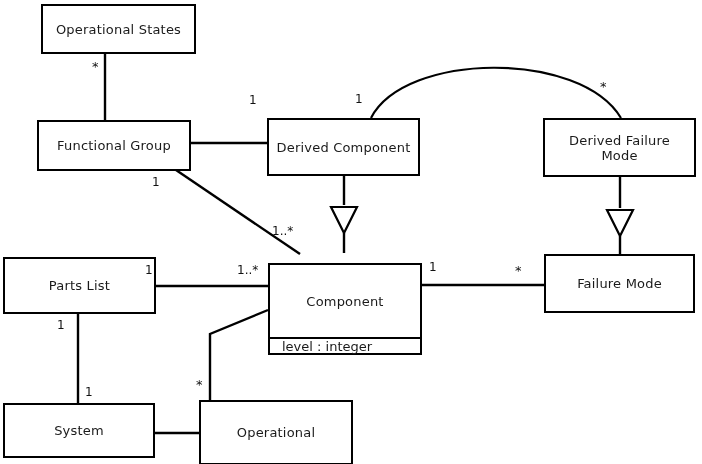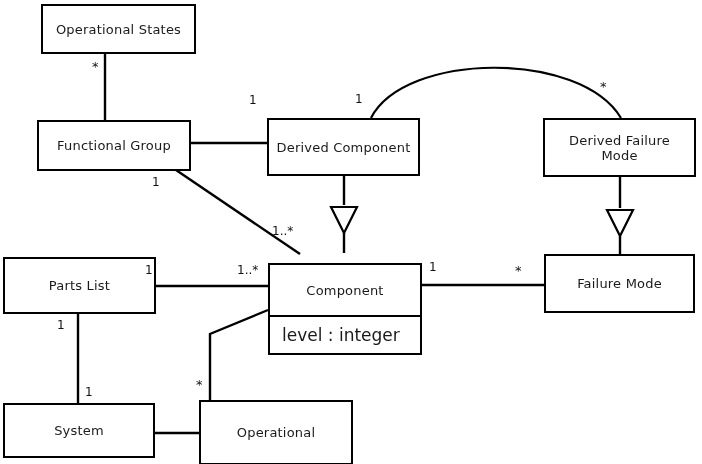--- a/index.html
+++ b/index.html
@@ -44,24 +44,24 @@
     color: #1a1a1a;
     letter-spacing: 0.2px;
     padding: 0 6px;
   }
   .uml-attr-compartment {
     flex: 0 0 auto;
     border-top: 2px solid #000000;
     display: flex;
     align-items: center;
     justify-content: flex-start;
-    font-size: 17px;
+    font-size: 13px;
     color: #1a1a1a;
     padding: 4px 0 4px 12px;
-    height: 38px;
+    height: 16px;
     box-sizing: border-box;
   }
   .mult-label {
     position: absolute;
     font-size: 12px;
     color: #111111;
     white-space: nowrap;
     z-index: 7;
     line-height: 1;
   }

